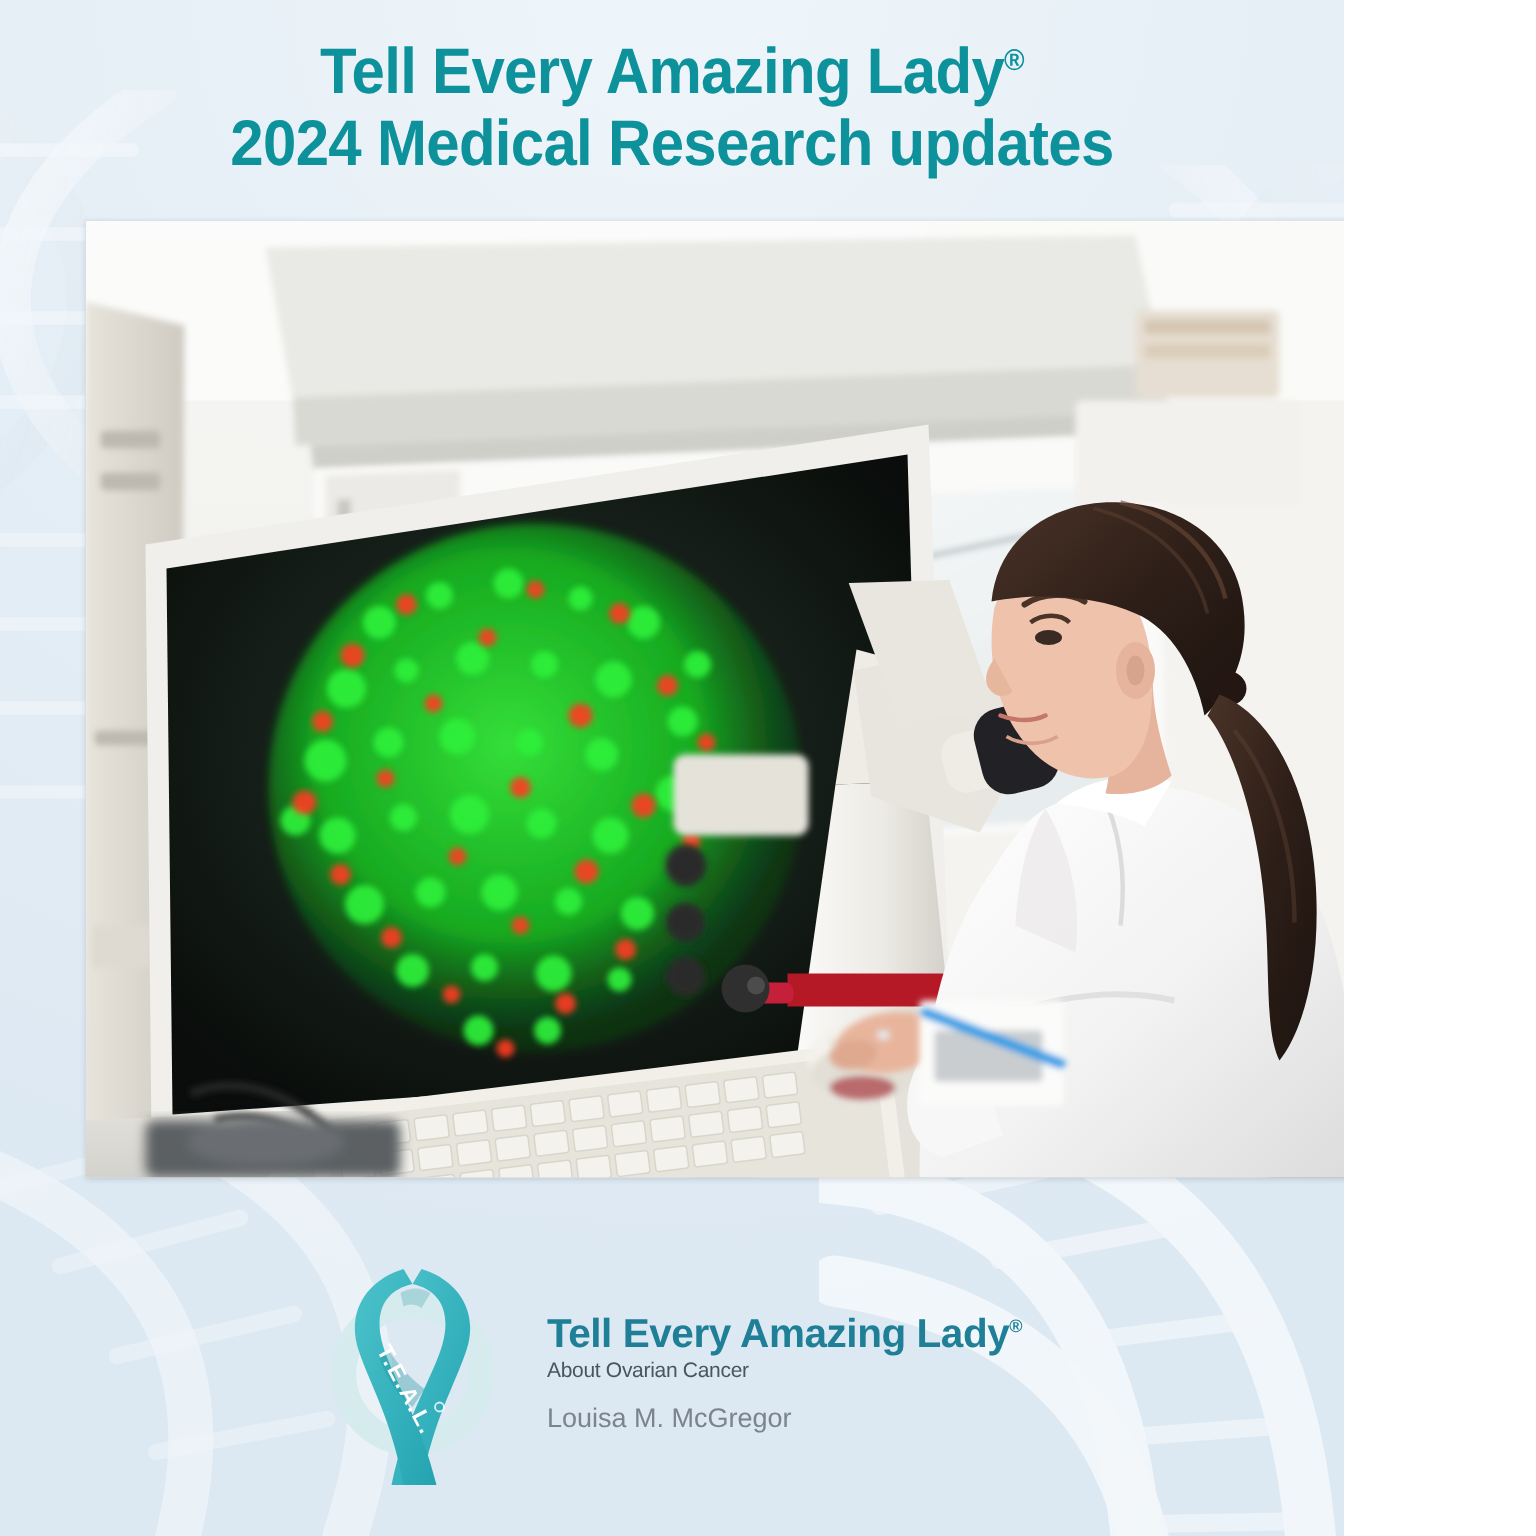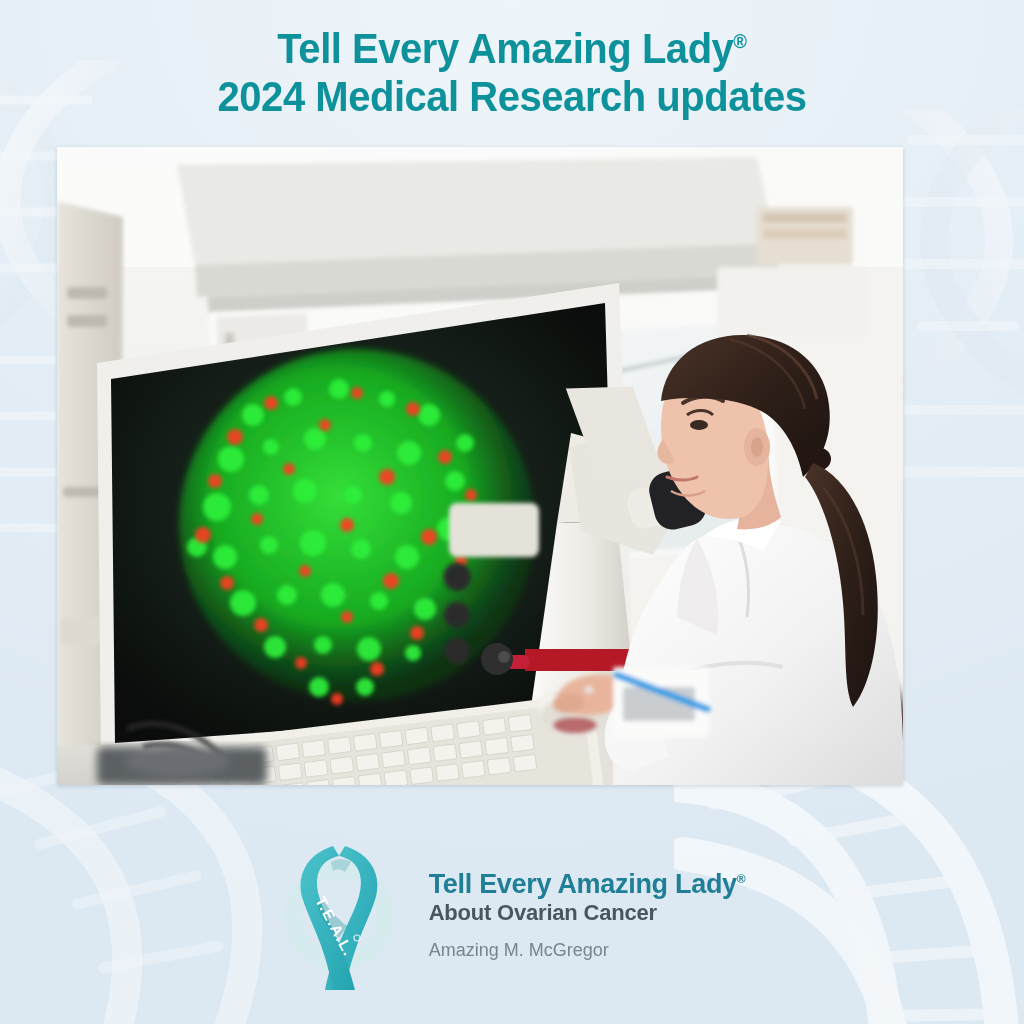--- a/index.html
+++ b/index.html
@@ -7,21 +7,21 @@
 
   html, body {
     width:1024px; height:1024px;
     font-family:"Liberation Sans", sans-serif;
     overflow:hidden;
   }
 
   
   #poster {
     position:relative;
-    width:1024px; height:1024px;
+    width:896px; height:1024px;
     background:
       radial-gradient(120% 90% at 50% 0%,   #eef5fa 0%, #e3edf5 55%, #dce8f2 100%),
       linear-gradient(160deg, #e9f2f8 0%, #dfeaf3 45%, #e6f0f7 100%);
     overflow:hidden;
   }
 
   
   #dna-layer {
     position:absolute; inset:0;
     pointer-events:none;
@@ -89,22 +89,22 @@
   .logo-title {
     font-size:27px;
     font-weight:bold;
     color:#1f7f96;
     letter-spacing:-0.3px;
     line-height:1.08;
     white-space:nowrap;
   }
   .logo-title sup { font-size:12px; vertical-align:super; line-height:0; }
   .logo-sub {
-    font-size:22px;
-    font-weight:bold;
+    font-size:14px;
+    font-weight:normal;
     color:#4b5560;
     letter-spacing:-0.2px;
     line-height:1.15;
     margin-top:1px;
     white-space:nowrap;
   }
   .logo-org {
     margin-top:13px;
     font-size:18px;
     color:#7b848d;
@@ -576,18 +576,18 @@
       <path d="M52,24 C58,20 66,20 72,24 L66,34 C62,31 57,31 54,33 Z" fill="#1f94a1" opacity=".25"></path>
 
       <text x="36" y="62" transform="rotate(62 36 62)" fill="#ffffff" font-family="'Liberation Sans', sans-serif" font-size="15" font-weight="bold" letter-spacing="1.4">T.E.A.L.</text>
       <circle cx="78" cy="100" r="3" fill="none" stroke="#ffffff" stroke-width="1.2" opacity=".8"></circle>
     </svg>
 
     <div id="logo-text">
       <div class="logo-title"><span>Tell Every Amazing Lady</span><sup>®</sup></div>
       <div class="logo-sub">About Ovarian Cancer</div>
       <div class="logo-org">
-        <div>Amazing M. McGregor</div>
+        <div>Louisa M. McGregor</div>
       </div>
     </div>
   </div>
 
 </div>
 
 </body></html>

